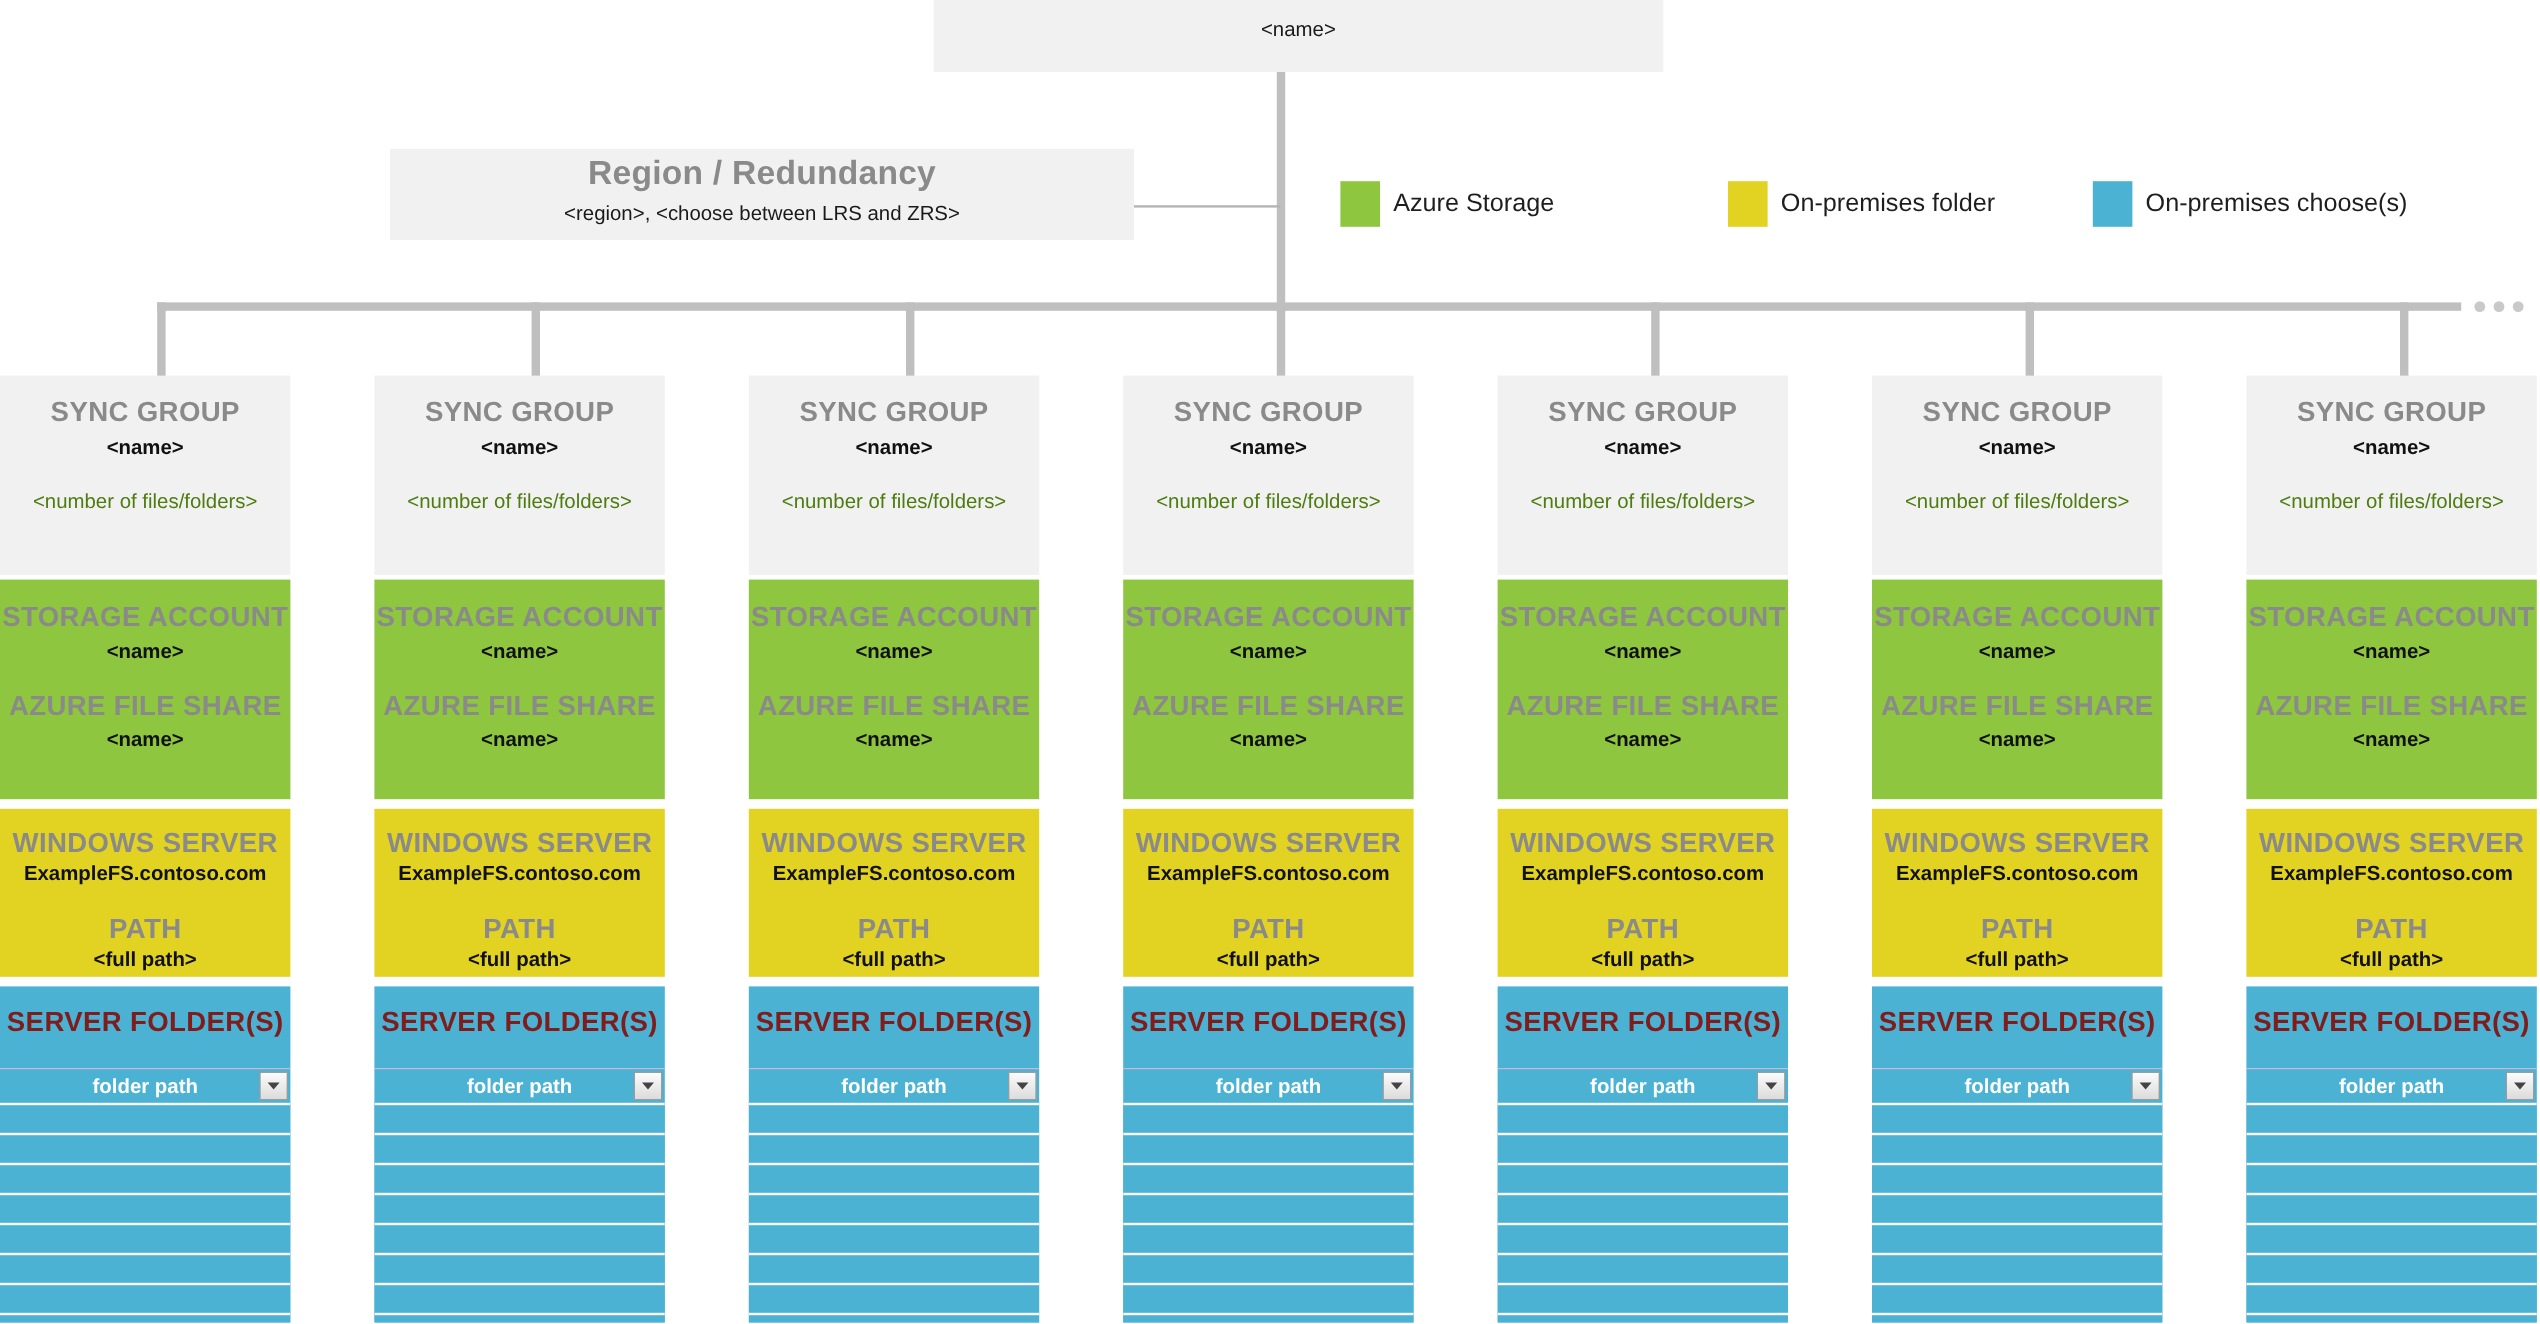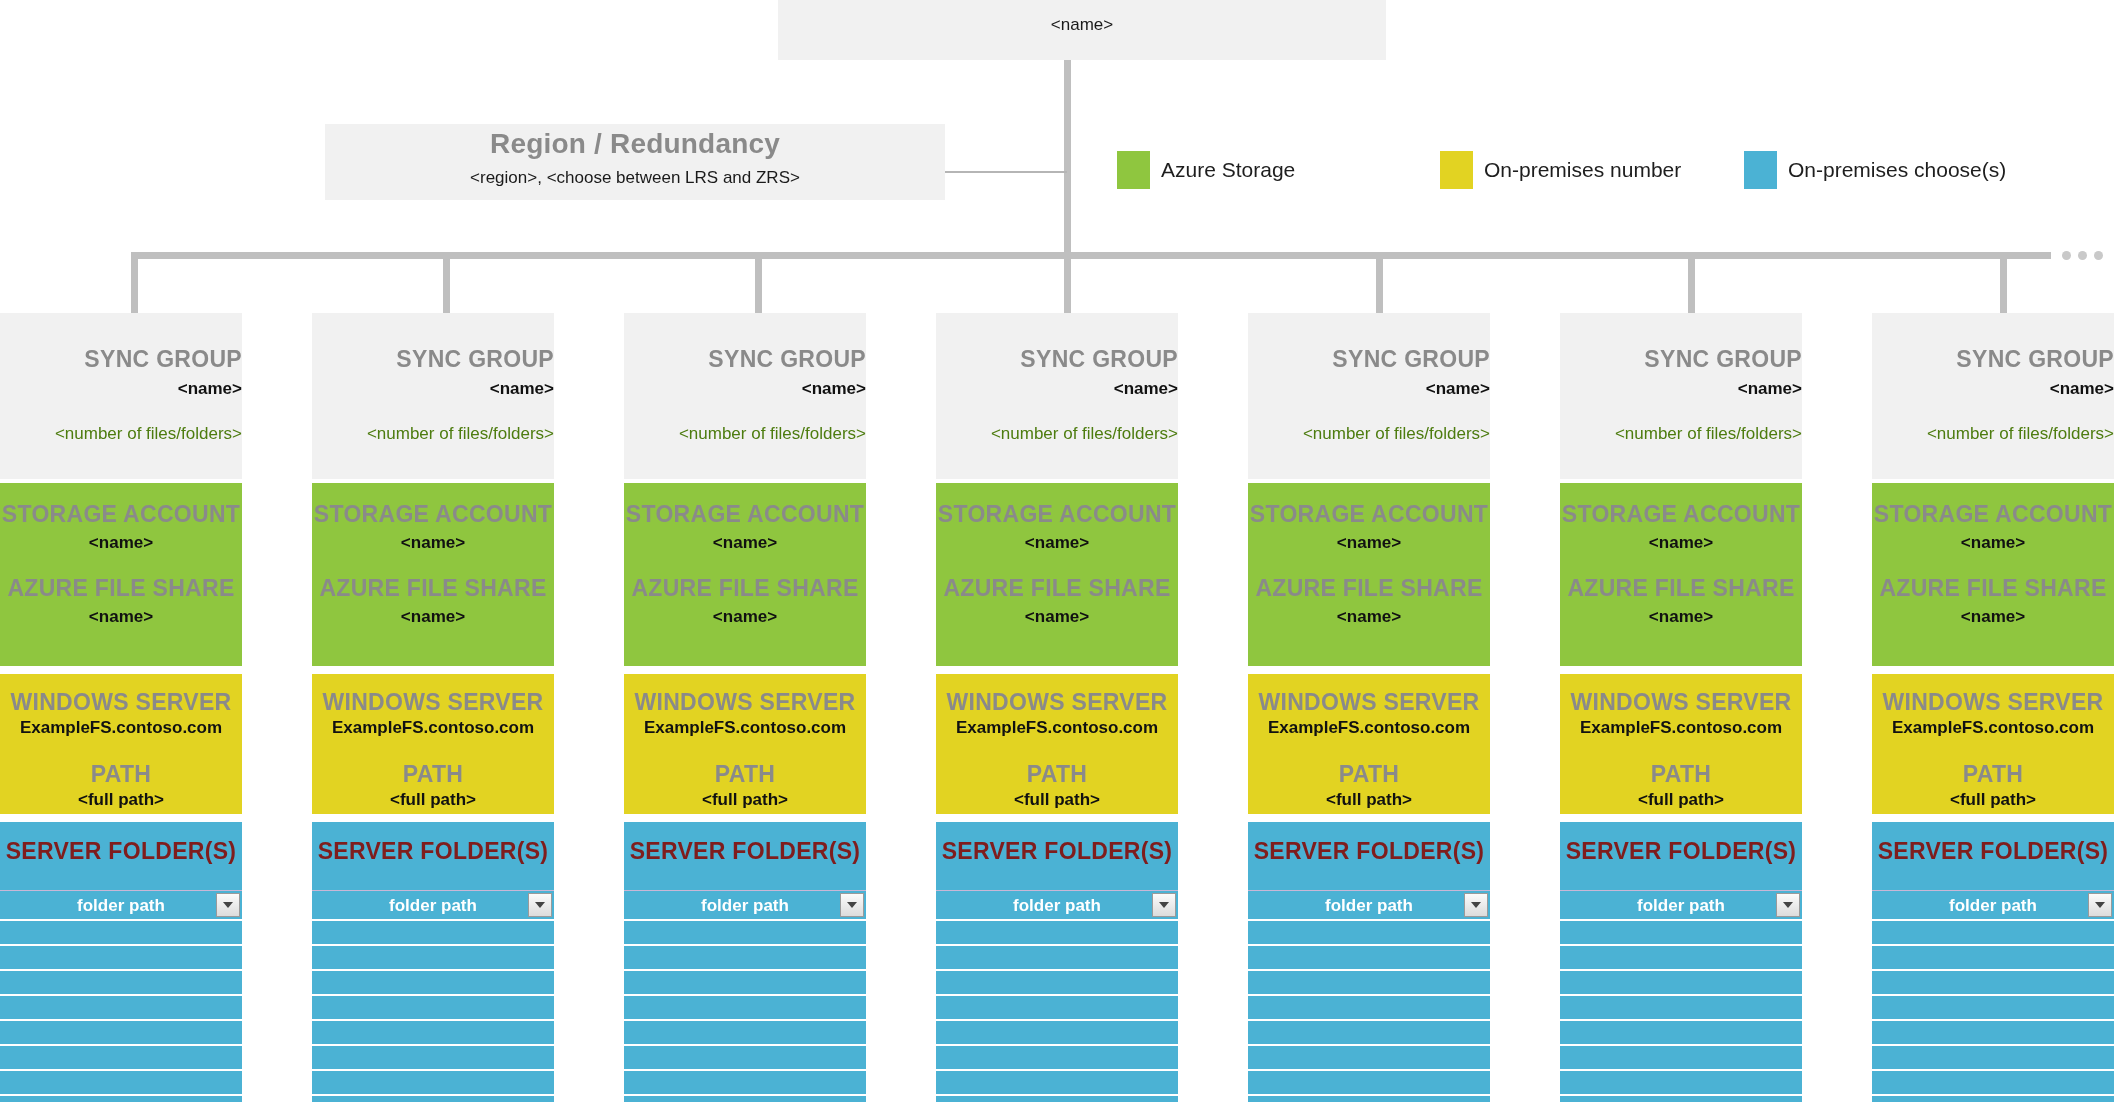--- a/index.html
+++ b/index.html
@@ -112,22 +112,21 @@
     color: #111111;
     font-weight: bold;
     font-size: 17px;
     line-height: 1.05;
   }
 
   
   .p-sync {
     background: #f1f1f1;
     height: 166px;
-    padding-top: 34px;
-    text-align: right;
+    padding-top: 18px;
   }
   .p-sync .panel-val { margin-top: 9px; }
   .sync-count {
     margin-top: 26px;
     color: #4d7c0f;
     font-size: 17px;
     font-weight: normal;
   }
 
   
@@ -241,21 +240,21 @@
     <i></i>
     <i></i>
   </div>
 
   <div class="legend-item" style="left:1117px; top:151px;">
     <span class="legend-swatch" style="background:#8fc63f;"></span>
     <span class="legend-label">Azure Storage</span>
   </div>
   <div class="legend-item" style="left:1440px; top:151px;">
     <span class="legend-swatch" style="background:#e2d322;"></span>
-    <span class="legend-label">On-premises number</span>
+    <span class="legend-label">On-premises folder</span>
   </div>
   <div class="legend-item" style="left:1744px; top:151px;">
     <span class="legend-swatch" style="background:#4bb2d4;"></span>
     <span class="legend-label">On-premises choose(s)</span>
   </div>
 
   <div id="columns-host">
       <div class="column" style="left: 0px; width: 242px;">
         <div class="panel p-sync">
           <div class="panel-head">SYNC GROUP</div>

